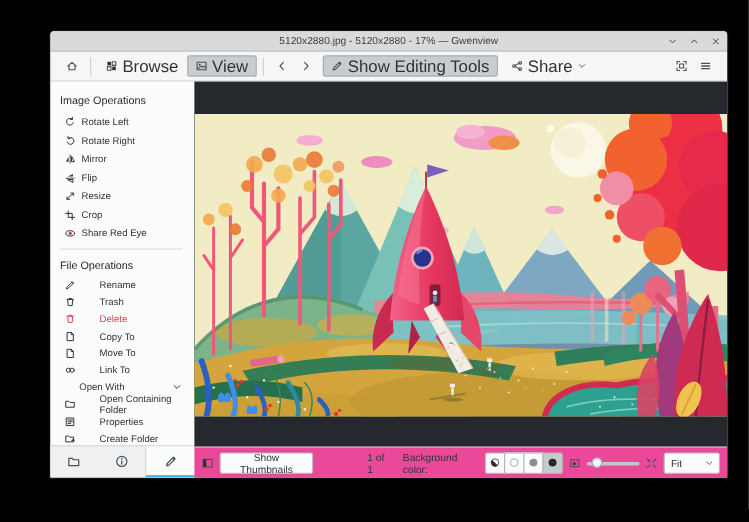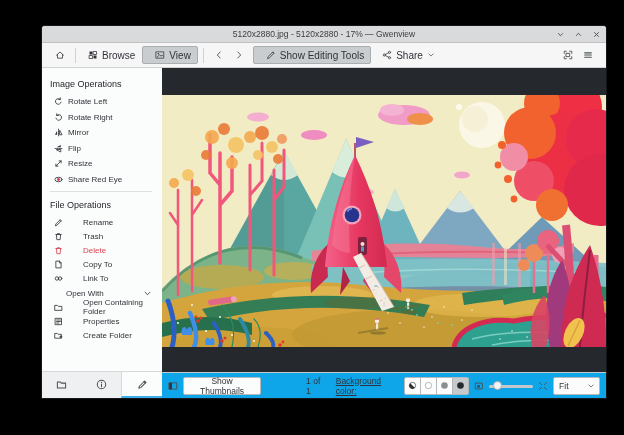--- a/index.html
+++ b/index.html
@@ -11,22 +11,22 @@
   .titlebar{height:16px;background:#d9dadb;border-bottom:1px solid #c0c2c4;position:relative;flex:0 0 auto;}
   .title-text{position:absolute;left:0;right:0;top:0;height:16px;line-height:16px;text-align:center;
               font-size:8.5px;color:#3a3e42;}
   .win-controls{position:absolute;right:4px;top:0;height:16px;display:flex;align-items:center;gap:7px;}
   .win-btn{width:11px;height:11px;display:flex;align-items:center;justify-content:center;}
   .win-btn svg{width:9px;height:9px;}
   
   .toolbar{height:24px;background:#f6f6f7;border-bottom:1px solid #cfd2d3;display:flex;align-items:center;
            padding:0 8px;flex:0 0 auto;}
   .tbtn{display:flex;align-items:center;gap:4px;padding:2px 6px;height:18px;box-sizing:border-box;
-        border:1px solid transparent;border-radius:2px;background:transparent;font-size:10px;color:#2f3338;}
-  .tbtn.pressed{background:#c9cdd0;border-color:#a9aeb1;padding-left:12px;}
+        border:1px solid transparent;border-radius:2px;background:transparent;font-size:14px;color:#2f3338;}
+  .tbtn.pressed{background:#c9cdd0;border-color:#a9aeb1;}
   .tbtn.iconly{padding:2px 4px;}
   .tsep{width:1px;height:15px;background:#cfd2d3;margin:0 5px;}
   .tspacer{flex:1;}
   .ic{display:inline-flex;align-items:center;justify-content:center;}
   .ic svg{width:10px;height:10px;stroke:#4a5054;fill:none;stroke-width:1.1;stroke-linecap:round;stroke-linejoin:round;}
   .ic.small svg{width:8px;height:8px;}
   .ic.c svg{stroke:currentColor;}
   
   .wbody{flex:1;display:flex;min-height:0;border-radius:19px;}
   .sidebar{width:120px;flex:0 0 auto;display:flex;flex-direction:column;background:#fbfcfc;}
@@ -41,26 +41,26 @@
   .divider{border-top:1px solid #dddfe0;margin:4px 10px 3px 0;}
   .side-tabs{height:26px;flex:0 0 auto;display:flex;background:#eff0f1;border-top:1px solid #d6d8d9;}
   .stab{flex:1;display:flex;align-items:center;justify-content:center;border-bottom:2px solid transparent;}
   .stab svg{width:11px;height:11px;}
   .stab.active{background:#fbfcfc;border-left:1px solid #d6d8d9;border-bottom:2px solid #3daee9;}
   
   .main{flex:1;display:flex;flex-direction:column;min-width:0;}
   .viewer{flex:1;background:#25292d;position:relative;overflow:hidden;}
   .art{position:absolute;left:0;top:27px;width:444px;height:252px;display:block;}
   
-  .statusbar{height:26px;flex:0 0 auto;background:#0ea5e9;border-top:1px solid #c6c9cb;display:flex;
+  .statusbar{height:26px;flex:0 0 auto;background:#ec4899;border-top:1px solid #c6c9cb;display:flex;
              align-items:center;padding:0 6px;font-size:8.5px;gap:5px;box-sizing:border-box;}
   .sbtn{display:flex;align-items:center;height:18px;box-sizing:border-box;padding:0 7px;border:1px solid #b6babc;
         border-radius:2px;background:#fbfcfc;font-size:8.5px;color:#2f3338;}
   .counter{margin-left:40px;color:#2f3338;}
-  .bg-label{color:#2f3338;text-decoration:underline;}
+  .bg-label{color:#2f3338;}
   .segs{display:flex;}
   .seg{width:15px;height:16px;border:1px solid #b4b8ba;margin-left:-1px;background:#fcfcfc;display:flex;
        align-items:center;justify-content:center;}
   .seg:first-child{border-radius:2px 0 0 2px;margin-left:0;}
   .seg:last-child{border-radius:0 2px 2px 0;}
   .seg.active{background:#c6cacc;}
   .seg svg{width:9px;height:9px;}
   .slider{width:48px;height:16px;position:relative;}
   .slider .track{position:absolute;left:0;right:0;top:7px;height:3px;background:#c4c8ca;border-radius:2px;}
   .slider .handle{position:absolute;left:4px;top:3.5px;width:9px;height:9px;border-radius:50%;
@@ -351,20 +351,28 @@
               <span class="ic c">
                 <svg viewBox="0 0 12 12">
                   <use href="#i-resize"></use>
                 </svg>
               </span>
               <span>Resize</span>
             </div>
           <div class="op-row">
               <span class="ic c">
                 <svg viewBox="0 0 12 12">
+                  <use href="#i-crop"></use>
+                </svg>
+              </span>
+              <span>Crop</span>
+            </div>
+          <div class="op-row">
+              <span class="ic c">
+                <svg viewBox="0 0 12 12">
                   <use href="#i-redeye"></use>
                 </svg>
               </span>
               <span>Share Red Eye</span>
             </div>
         </div>
         <div class="divider"></div>
         <div class="section-title">File Operations</div>
         <div class="sec2">
           <div class="op-row">
@@ -391,20 +399,28 @@
               </span>
               <span>Delete</span>
             </div>
           <div class="op-row">
               <span class="ic c">
                 <svg viewBox="0 0 12 12">
                   <use href="#i-file"></use>
                 </svg>
               </span>
               <span>Copy To</span>
+            </div>
+          <div class="op-row">
+              <span class="ic c">
+                <svg viewBox="0 0 12 12">
+                  <use href="#i-file"></use>
+                </svg>
+              </span>
+              <span>Move To</span>
             </div>
           <div class="op-row">
               <span class="ic c">
                 <svg viewBox="0 0 12 12">
                   <use href="#i-link"></use>
                 </svg>
               </span>
               <span>Link To</span>
             </div>
           <div class="op-row indent">

